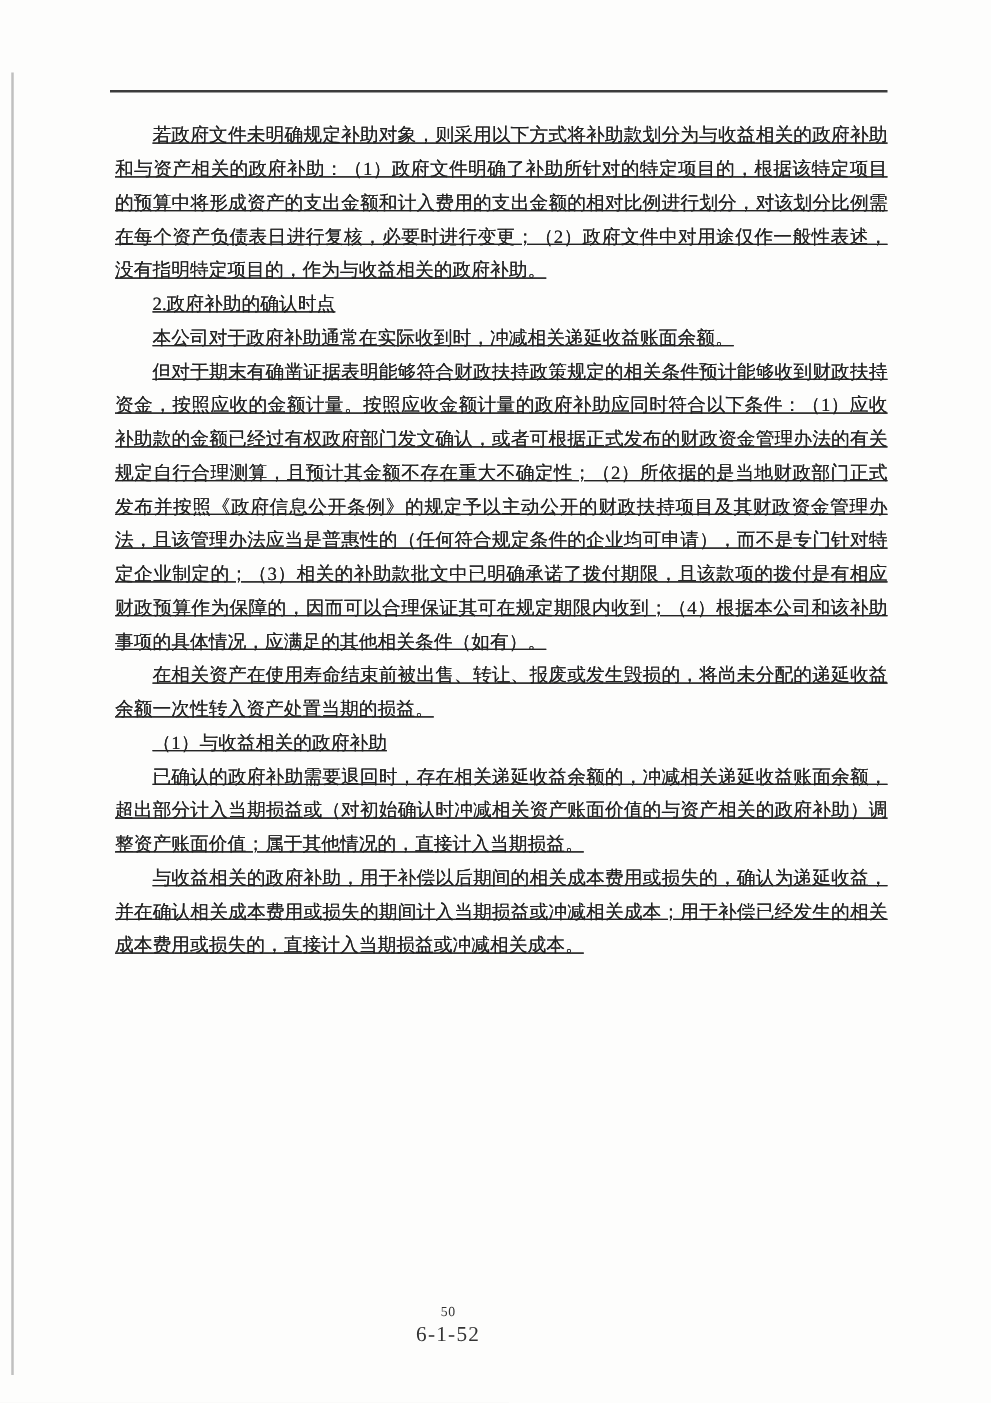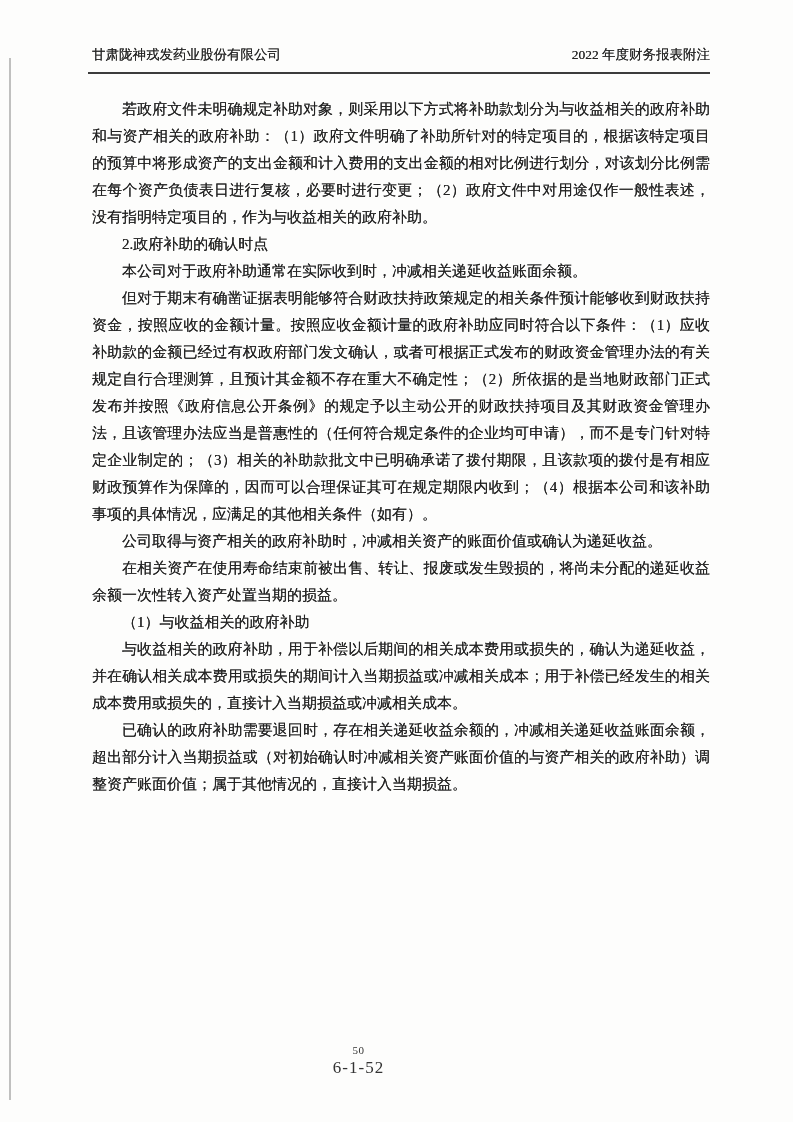--- a/index.html
+++ b/index.html
@@ -46,20 +46,21 @@
     width: 618px;
     font-size: 15px;
     line-height: 27px;
     text-align: justify;
     color: #242424;
     text-shadow: 0 0 0.45px rgba(35,35,35,0.9);
   }
   .doc-body p {
     margin: 0;
     text-indent: 2em;
+    text-decoration: underline;
   }
   .footer {
     position: absolute;
     top: 1044px; left: -38px;
     width: 793px;
     text-align: center;
     color: #333;
   }
   .footer .page-number {
     display: block;
@@ -74,36 +75,31 @@
     letter-spacing: 1px;
   }
 </style>
 </head>
 <body>
 
 <div class="page">
 
   <div class="scan-edge"></div>
 
-  <div class="header">
-    <span>甘肃陇神戎发药业股份有限公司</span>
-    <span>2022 年度财务报表附注</span>
-  </div>
   <div class="header-rule"></div>
 
   <div class="doc-body">
     <p>若政府文件未明确规定补助对象，则采用以下方式将补助款划分为与收益相关的政府补助和与资产相关的政府补助：（1）政府文件明确了补助所针对的特定项目的，根据该特定项目的预算中将形成资产的支出金额和计入费用的支出金额的相对比例进行划分，对该划分比例需在每个资产负债表日进行复核，必要时进行变更；（2）政府文件中对用途仅作一般性表述，没有指明特定项目的，作为与收益相关的政府补助。</p>
     <p>2.政府补助的确认时点</p>
     <p>本公司对于政府补助通常在实际收到时，冲减相关递延收益账面余额。</p>
     <p>但对于期末有确凿证据表明能够符合财政扶持政策规定的相关条件预计能够收到财政扶持资金，按照应收的金额计量。按照应收金额计量的政府补助应同时符合以下条件：（1）应收补助款的金额已经过有权政府部门发文确认，或者可根据正式发布的财政资金管理办法的有关规定自行合理测算，且预计其金额不存在重大不确定性；（2）所依据的是当地财政部门正式发布并按照《政府信息公开条例》的规定予以主动公开的财政扶持项目及其财政资金管理办法，且该管理办法应当是普惠性的（任何符合规定条件的企业均可申请），而不是专门针对特定企业制定的；（3）相关的补助款批文中已明确承诺了拨付期限，且该款项的拨付是有相应财政预算作为保障的，因而可以合理保证其可在规定期限内收到；（4）根据本公司和该补助事项的具体情况，应满足的其他相关条件（如有）。</p>
-    <p>公司取得与资产相关的政府补助时，冲减相关资产的账面价值或确认为递延收益。</p>
     <p>在相关资产在使用寿命结束前被出售、转让、报废或发生毁损的，将尚未分配的递延收益余额一次性转入资产处置当期的损益。</p>
     <p>（1）与收益相关的政府补助</p>
+    <p>已确认的政府补助需要退回时，存在相关递延收益余额的，冲减相关递延收益账面余额，超出部分计入当期损益或（对初始确认时冲减相关资产账面价值的与资产相关的政府补助）调整资产账面价值；属于其他情况的，直接计入当期损益。</p>
     <p>与收益相关的政府补助，用于补偿以后期间的相关成本费用或损失的，确认为递延收益，并在确认相关成本费用或损失的期间计入当期损益或冲减相关成本；用于补偿已经发生的相关成本费用或损失的，直接计入当期损益或冲减相关成本。</p>
-    <p>已确认的政府补助需要退回时，存在相关递延收益余额的，冲减相关递延收益账面余额，超出部分计入当期损益或（对初始确认时冲减相关资产账面价值的与资产相关的政府补助）调整资产账面价值；属于其他情况的，直接计入当期损益。</p>
   </div>
 
   <div class="footer">
     <span class="page-number">50</span>
     <span class="page-code">6-1-52</span>
   </div>
 
 </div>
 
 </body></html>

